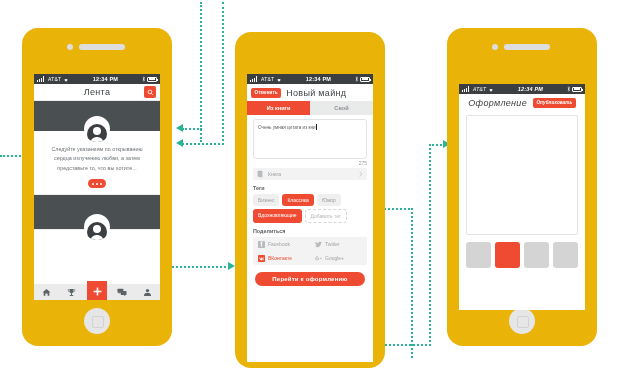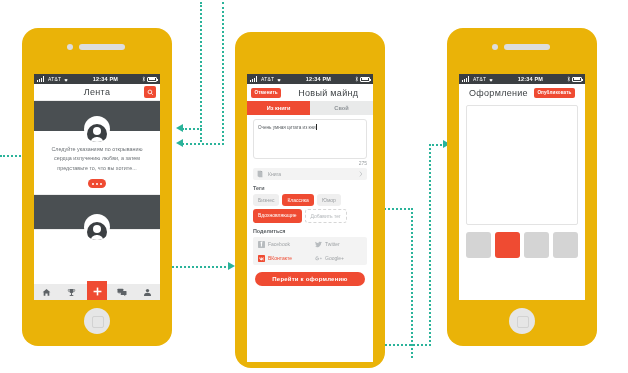--- a/index.html
+++ b/index.html
@@ -337,21 +337,21 @@
         <div class="sb-right">
           <svg width="3.5" height="6" viewBox="0 0 7 12">
               <path d="M2 3 L5 9 L3.5 10.5 L3.5 1.5 L5 3 L2 9" stroke="#fff" stroke-width="1" fill="none"></path>
             </svg>
           <span class="batt">
               <i></i>
             </span>
         </div>
       </div>
 
-      <div class="navbar" style="justify-content:flex-start; gap:17px; border-bottom:none;">
+      <div class="navbar" style="justify-content:flex-start; gap:5px; border-bottom:none;">
         <span class="btn-orange">Отменить</span>
         <span class="nav-title">Новый майнд</span>
       </div>
 
       <div class="segbar">
         <div class="seg active">Из книги</div>
         <div class="seg">Свой</div>
       </div>
 
       <div class="textarea">
@@ -421,21 +421,21 @@
 
       <div class="cta">Перейти к оформлению</div>
     </div>
   </div>
 
   <div class="phone" style="left:447px; top:28px; width:150px; height:318px;">
     <div class="cam" style="left:45px; top:16px;"></div>
     <div class="spk" style="left:57px; top:16px; width:46px;"></div>
     <div class="home" style="left:62px; bottom:12px;"></div>
 
-    <div class="screen" style="left:12px; top:46px; width:126px; height:226px;">
+    <div class="screen" style="left:12px; top:56px; width:126px; height:226px;font-style:italic;">
 
       <div class="statusbar">
         <div class="sb-left">
           <span class="bars">
               <i></i>
               <i></i>
               <i></i>
               <i></i>
             </span>
           <span>AT&amp;T</span>

